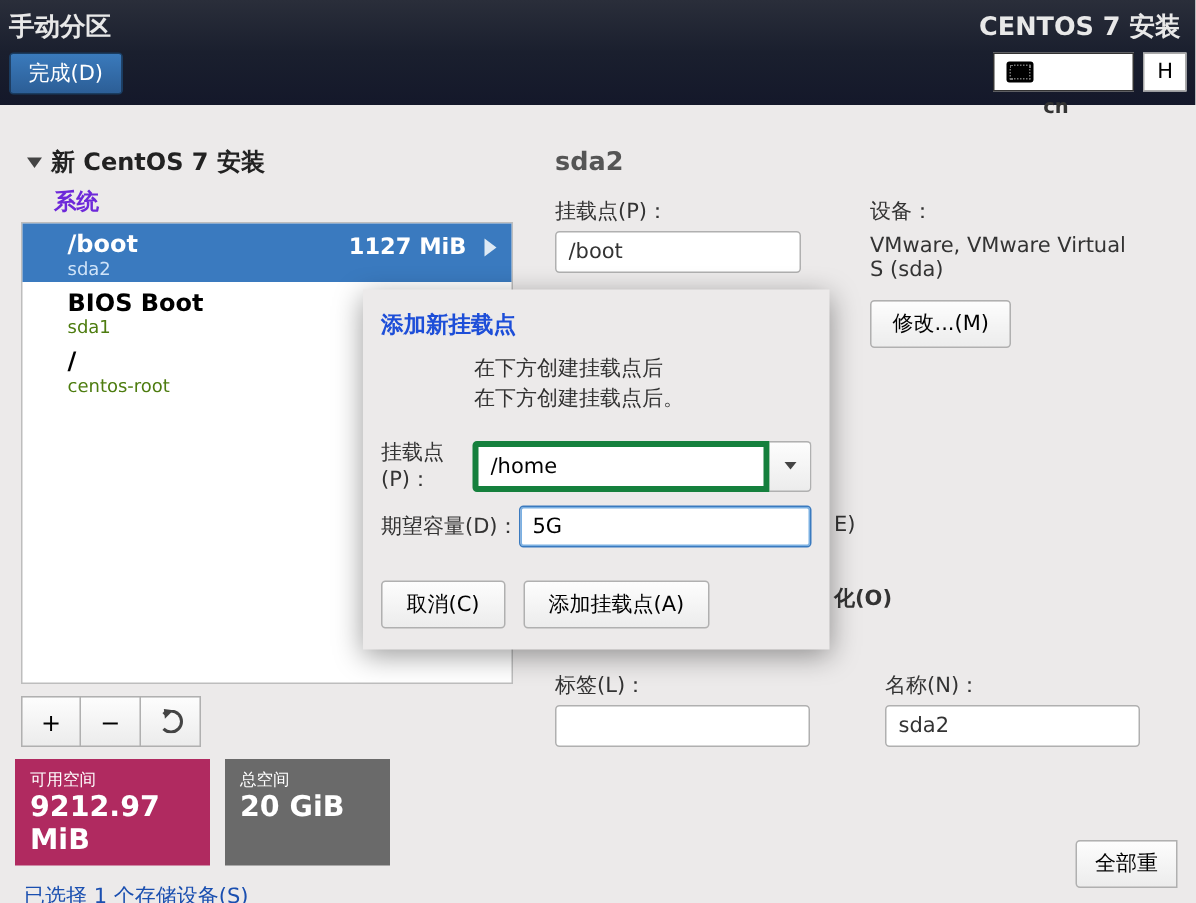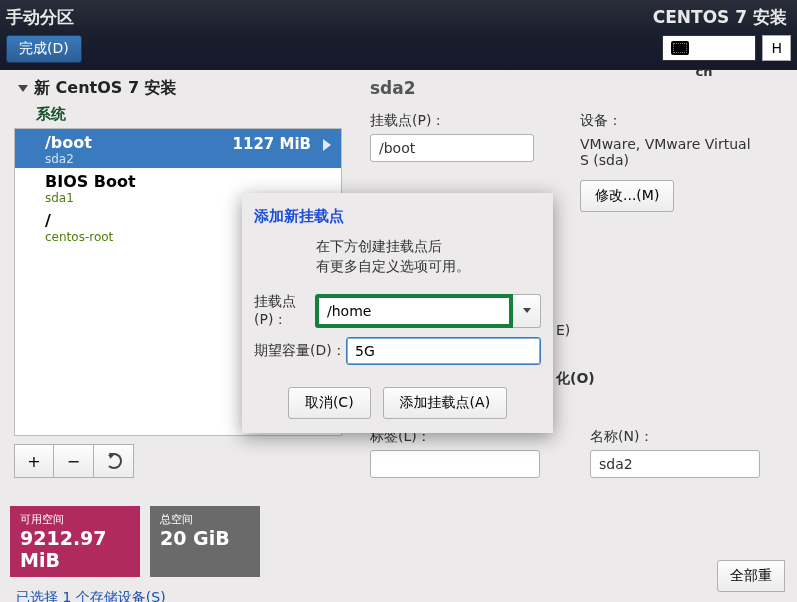--- a/index.html
+++ b/index.html
@@ -39,25 +39,25 @@
       padding: 2px 8px;
       height: 26px;
       min-width: 94px;
     }
     .kbd-icon { width: 18px; height: 14px; background: #000; border-radius: 2px; position: relative; }
     .kbd-icon::before { content:""; position:absolute; inset:2px; border:1px dotted #777; }
     .kbd-text { color: #333; font-size: 13px; font-weight: bold; margin-top: 47px; }
     .help-btn { background: #fff; border: 1px solid #aaa; height: 26px; padding: 0 8px; font-size: 14px; cursor:pointer; }
 
     
-    .main { display: flex; padding: 4px 0 0 10px; height: 432px; justify-content: center; }
+    .main { display: flex; padding: 24px 0 0 10px; height: 432px; justify-content: center; }
     .left-pane { width: 340px; display: flex; flex-direction: column; }
     .tree-header { display: flex; align-items: center; gap: 6px; padding: 4px 8px; font-size: 16px; font-weight: bold; color: #222; }
     .caret { width:0; height:0; border-left:5px solid transparent; border-right:5px solid transparent; border-top:7px solid #444; }
-    .section-label { color: #14532d; font-size: 15px; padding: 2px 0 4px 26px; font-weight: bold; }
+    .section-label { color: #6d28d9; font-size: 15px; padding: 2px 0 4px 26px; font-weight: bold; }
     
     .part-list { border: 1px solid #bdbdbd; margin: 0 8px 0 4px; background: #fff; flex: 0 0 auto; height: 308px; position: relative; }
     .part-item { padding: 4px 12px 2px 30px; position: relative; }
     .part-item.selected { background: #3a7abf; color: #fff; }
     .part-mount { font-size: 16px; font-weight: bold; }
     .part-size { position: absolute; right: 30px; top: 6px; font-size: 15px; font-weight: bold; }
     .part-dev { font-size: 12px; color: #4d7c0f; margin-top: 0; }
     .part-item.selected .part-dev { color: #cfe3f8; }
     .arrow-right { position:absolute; right:10px; top:10px; width:0; height:0; border-top:6px solid transparent; border-bottom:6px solid transparent; border-left:8px solid #dde9f4; }
     
@@ -97,21 +97,21 @@
     }
     .modal-title { font-size: 15px; font-weight: bold; color: #1d4ed8; margin-bottom: 10px; }
     .modal-desc { font-size: 14px; color: #333; margin-left: 62px; line-height: 1.45; margin-bottom: 16px; }
     .modal-row { display:flex; align-items:center; margin-bottom: 8px; }
     .modal-row label { width: 92px; font-size: 14px; color: #333; }
     .combo { display:flex; flex:1; }
     .combo input { flex:1; border:4px solid #15803d; border-radius:3px 0 0 3px; padding:5px 8px; font-size:14px; }
     .combo-btn { width:28px; border:1px solid #b0b0b0; border-left:none; border-radius:0 3px 3px 0; background:linear-gradient(#fdfdfd,#ececec); cursor:pointer; display:flex; align-items:center; justify-content:center; }
     .combo-caret { width:0; height:0; border-left:4px solid transparent; border-right:4px solid transparent; border-top:5px solid #444; }
     .cap-input { flex:1; border:1px solid #3a7abf; box-shadow: inset 0 0 0 1px #7bb0e2; border-radius:3px; padding:5px 8px; font-size:14px; outline:none; }
-    .modal-buttons { display:flex; gap:12px; justify-content:center; margin-top:22px; }
+    .modal-buttons { display:flex; gap:12px; justify-content:flex-start; margin-top:22px; }
     .m-btn { border:1px solid #b0b0b0; background:linear-gradient(#fdfdfd,#ececec); padding:6px 16px; font-size:14px; border-radius:3px; cursor:pointer; }
     .refresh-icon { display:inline-block; width:16px; height:16px; border:2px solid #444; border-left-color:transparent; border-radius:50%; position:relative; }
     .refresh-icon::after { content:""; position:absolute; top:-3px; left:-1px; width:0; height:0; border-left:4px solid transparent; border-right:4px solid transparent; border-bottom:5px solid #444; transform: rotate(-45deg); }
   </style>
 </head>
 <body>
 
 
 
 <div class="topbar">
@@ -206,21 +206,21 @@
   </div>
 </div>
 <a class="storage-link">已选择 1 个存储设备(S)</a>
 <button class="reset-btn">全部重</button>
 
 
 <div class="modal">
   <div class="modal-title">添加新挂载点</div>
   <div class="modal-desc">
     <div>在下方创建挂载点后</div>
-    <div>有更多自定义选项可用。</div>
+    <div>在下方创建挂载点后。</div>
   </div>
   <div class="modal-row">
     <label>挂载点(P)：</label>
     <div class="combo">
       <input value="/home" style="">
       <button class="combo-btn">
           <span class="combo-caret"></span>
         </button>
     </div>
   </div>

